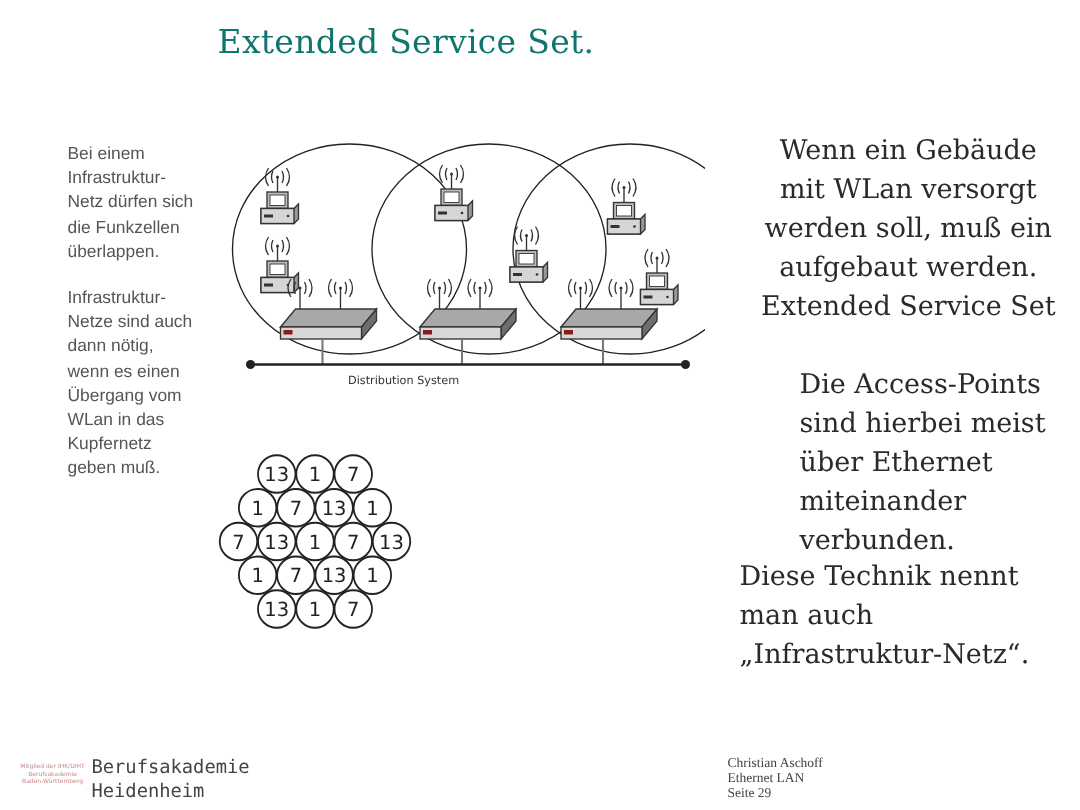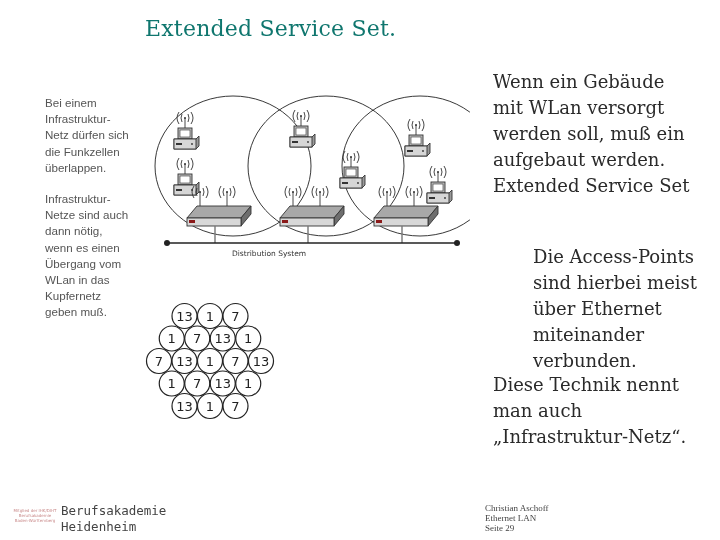--- a/index.html
+++ b/index.html
@@ -19,21 +19,21 @@
     font-family: Liberation Sans, sans-serif;
     font-size: 11.6px; line-height: 16.2px; color: #555;
   }
   .left-text.p1 { top: 95px; }
   .left-text.p2 { top: 191px; }
   .right-text {
     position: absolute; left: 493px; width: 225px;
     font-family: "DejaVu Serif", serif;
     font-size: 18px; line-height: 26px; color: #2a2a2a;
   }
-  .right-text.p1 { top: 69px; }
+  .right-text.p1 { top: 88px; text-align: center; }
   .right-text.p2 { top: 244px; margin-left: 40px; }
   .right-text.p3 { top: 372px; }
   .diagram { position: absolute; left: 150px; top: 80px; }
   .channels { position: absolute; left: 140px; top: 296px; }
   .footer-logo {
     position: absolute; left: 10px; top: 508px; width: 50px;
     font-family: "DejaVu Sans", sans-serif; font-size: 4px; line-height: 5px;
     color: #c98a8a; text-align: center;
   }
   .footer-school {

